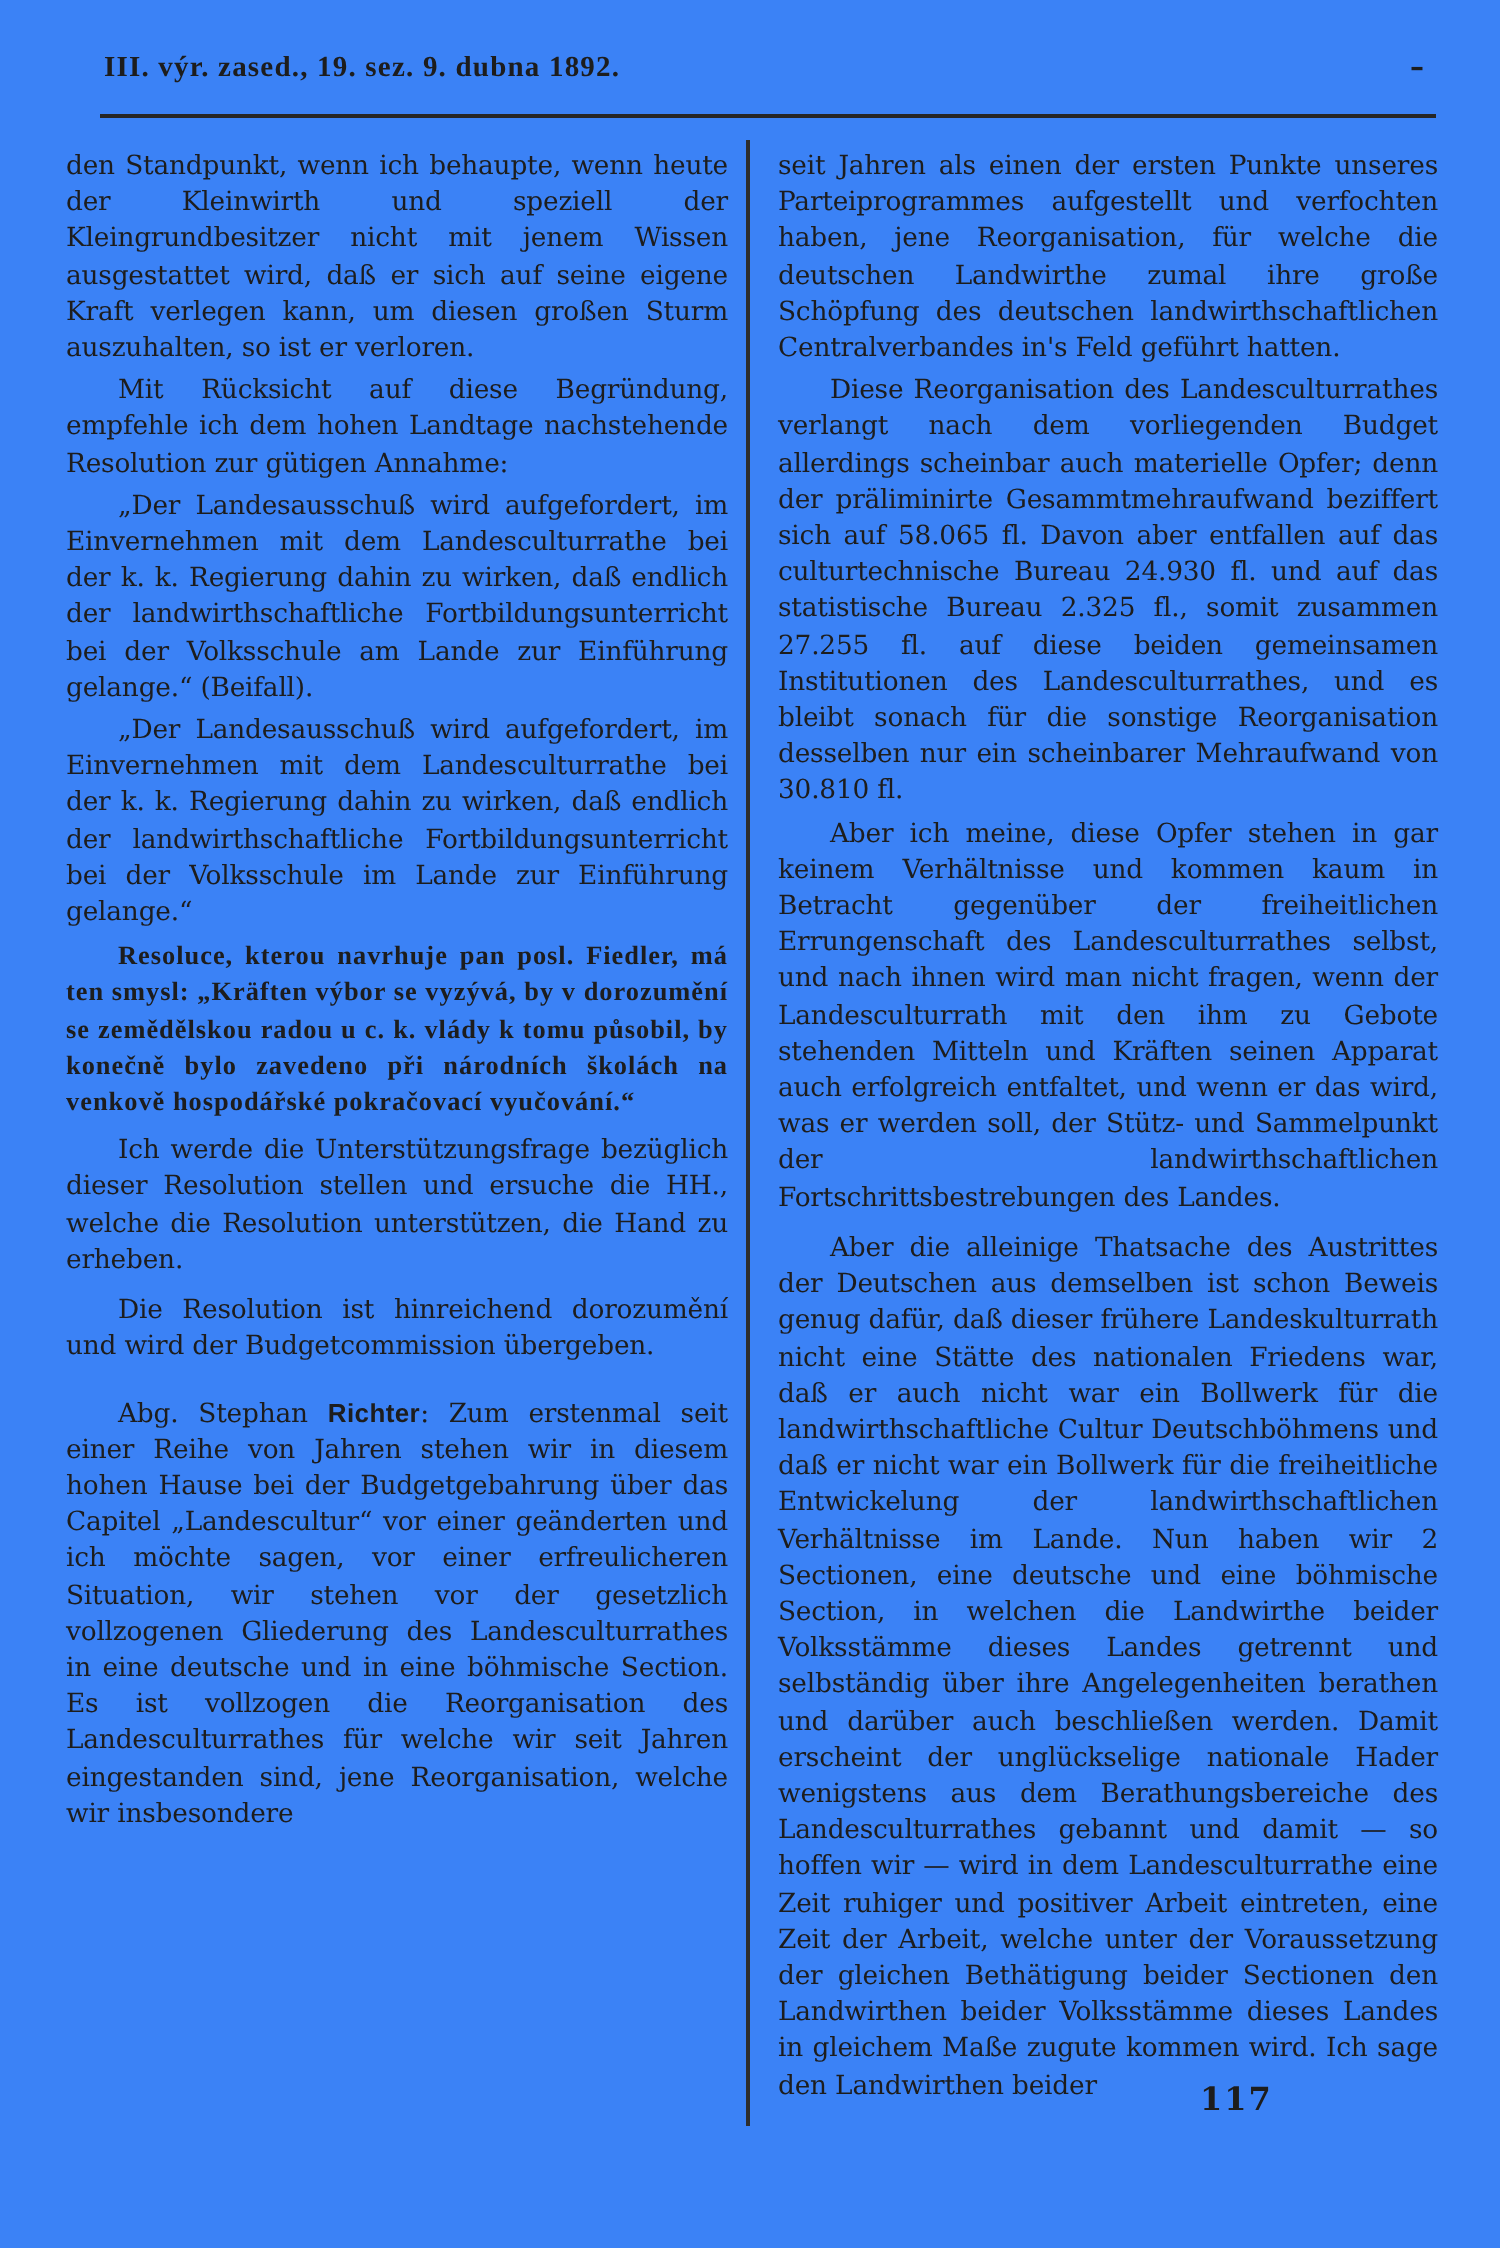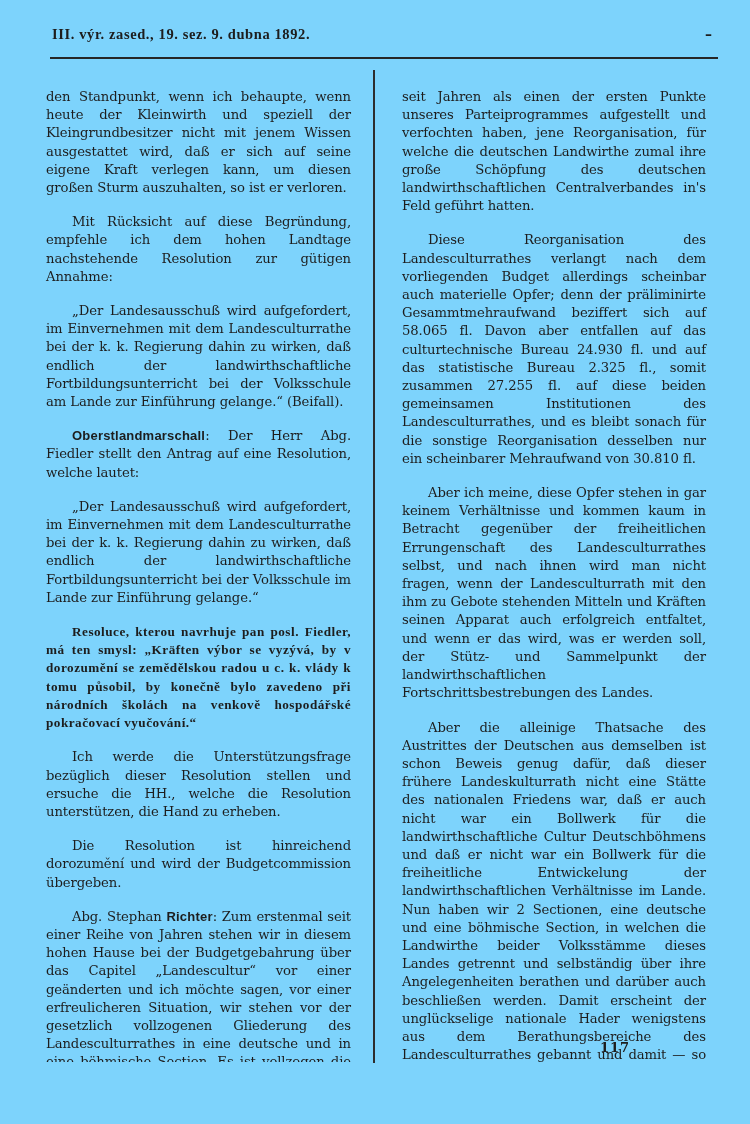--- a/index.html
+++ b/index.html
@@ -2,21 +2,21 @@
 <html><head>
 <meta charset="utf-8">
 <style>
   html, body { margin: 0; padding: 0; }
   body { background: #e8e8e6; }
   .page {
     position: relative;
     width: 750px;
     height: 1124px;
     margin: 0 auto;
-    background: #7dd3fc;
+    background: #3b82f6;
     color: #1d1d1d;
     font-family: "DejaVu Serif", serif;
     overflow: hidden;
   }
   
   .running-head {
     position: absolute;
     left: 52px;
     top: 26px;
     width: 666px;
@@ -68,62 +68,61 @@
   .col-left  { left: 30px; }
   .col-right { left: 386px; width: 336px; }
   .col-divider {
     position: absolute;
     left: 373px;
     top: 70px;
     width: 2px;
     height: 993px;
     background: #2d2d2d;
   }
-  p.para { margin: 16px; }
+  p.para { margin: 3px; }
   p.para.indent { text-indent: 26px; }
   p.para.gap    { margin-top: 7px; }
   p.para.gap-lg { margin-top: 14px; }
   .speaker {
     font-family: "Liberation Sans", sans-serif;
     font-weight: bold;
     font-size: 13px;
     letter-spacing: 0.2px;
   }
   p.para.czech {
     font-family: "Liberation Serif", serif;
     font-weight: bold;
     letter-spacing: 0.5px;
   }
   .footer-pageno {
     position: absolute;
     left: 600px;
     top: 1040px;
     font-family: "DejaVu Serif", serif;
     font-weight: bold;
-    font-size: 13px;
+    font-size: 16px;
     letter-spacing: 1px;
     text-align: center;
   }
 </style>
 </head>
 <body>
 
 <div class="page">
 
   <div class="running-head">
     <span class="head-left">III. výr. zased., 19. sez. 9. dubna 1892.</span>
     <span class="head-sep">–</span>
   </div>
   <div class="head-rule"></div>
 
   <div class="col col-left">
     <p class="para"><span>den Standpunkt, wenn ich behaupte, wenn heute der Kleinwirth und speziell der Kleingrundbesitzer nicht mit jenem Wissen ausgestattet wird, daß er sich auf seine eigene Kraft verlegen kann, um diesen großen Sturm auszuhalten, so ist er verloren.</span></p>
     <p class="para indent"><span>Mit Rücksicht auf diese Begründung, empfehle ich dem hohen Landtage nachstehende Resolution zur gütigen Annahme:</span></p>
     <p class="para indent"><span>„Der Landesausschuß wird aufgefordert, im Einvernehmen mit dem Landesculturrathe bei der k. k. Regierung dahin zu wirken, daß endlich der landwirthschaftliche Fortbildungsunterricht bei der Volksschule am Lande zur Einführung gelange.“ (Beifall).</span></p>
-    <p class="para indent gap-lg"><span class="speaker">Oberstlandmarschall</span><span>: Der Herr Abg. Fiedler stellt den Antrag auf eine Resolution, welche lautet:</span></p>
     <p class="para indent"><span>„Der Landesausschuß wird aufgefordert, im Einvernehmen mit dem Landesculturrathe bei der k. k. Regierung dahin zu wirken, daß endlich der landwirthschaftliche Fortbildungsunterricht bei der Volksschule im Lande zur Einführung gelange.“</span></p>
     <p class="para indent czech"><span>Resoluce, kterou navrhuje pan posl. Fiedler, má ten smysl: „Kräften výbor se vyzývá, by v dorozumění se zemědělskou radou u c. k. vlády k tomu působil, by konečně bylo zavedeno při národních školách na venkově hospodářské pokračovací vyučování.“</span></p>
     <p class="para indent gap"><span>Ich werde die Unterstützungsfrage bezüglich dieser Resolution stellen und ersuche die HH., welche die Resolution unterstützen, die Hand zu erheben.</span></p>
     <p class="para indent gap"><span>Die Resolution ist hinreichend dorozumění und wird der Budgetcommission übergeben.</span></p>
     <p class="para indent gap-lg"><span>Abg. Stephan </span><span class="speaker">Richter</span><span>: Zum erstenmal seit einer Reihe von Jahren stehen wir in diesem hohen Hause bei der Budgetgebahrung über das Capitel „Landescultur“ vor einer geänderten und ich möchte sagen, vor einer erfreulicheren Situation, wir stehen vor der gesetzlich vollzogenen Gliederung des Landesculturrathes in eine deutsche und in eine böhmische Section. Es ist vollzogen die Reorganisation des Landesculturrathes für welche wir seit Jahren eingestanden sind, jene Reorganisation, welche wir insbesondere</span></p>
   </div>
 
   <div class="col-divider"></div>
 
   <div class="col col-right">

